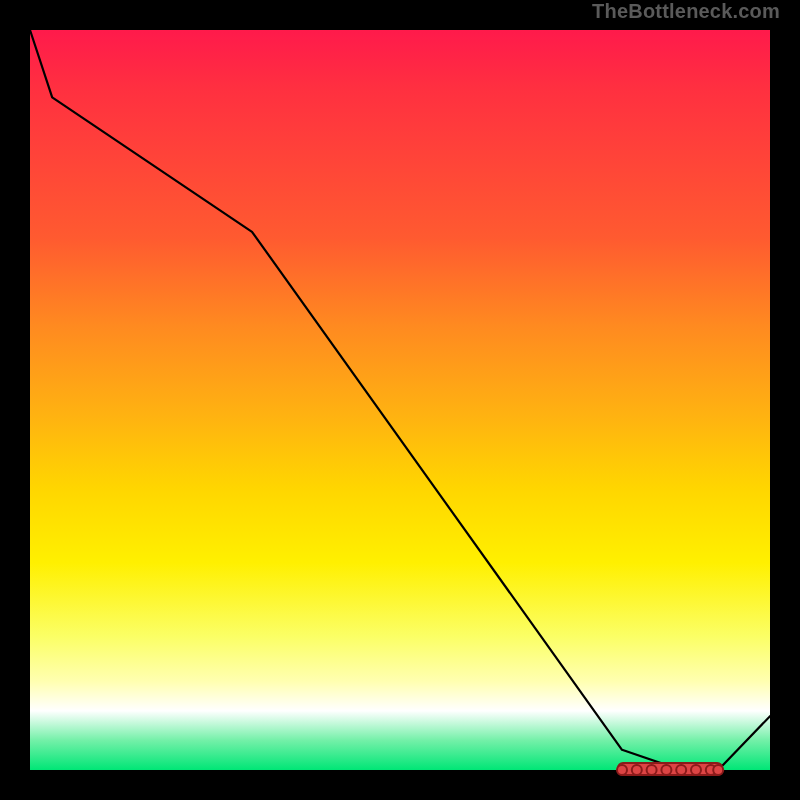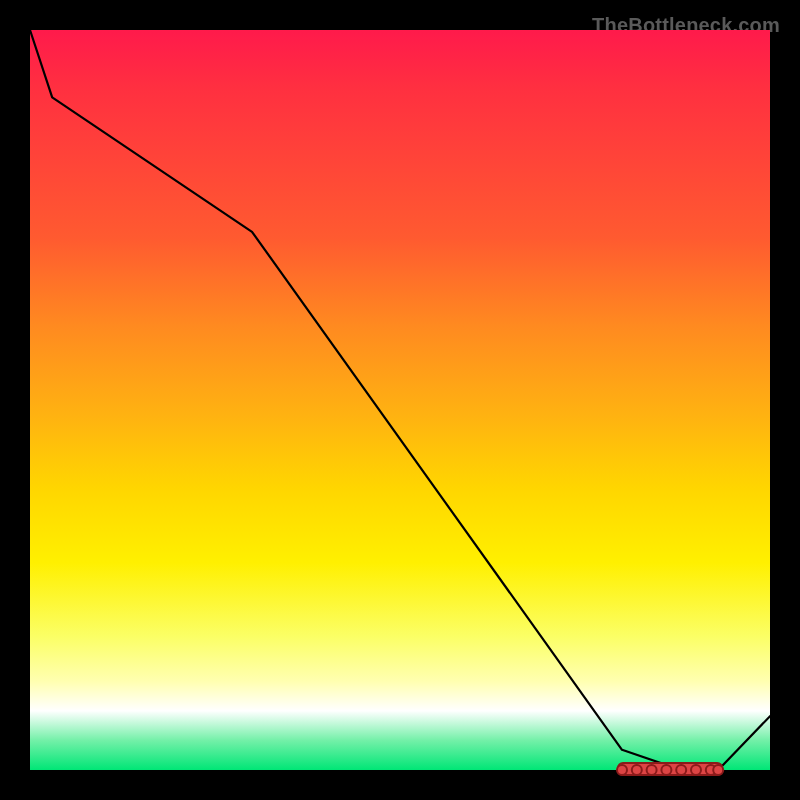--- a/index.html
+++ b/index.html
@@ -12,21 +12,21 @@
     overflow: hidden;
   }
   .frame {
     position: relative;
     width: 800px;
     height: 800px;
     background: #000;
   }
   .attribution {
     position: absolute;
-    top: 14px;
+    top: 0;
     right: 20px;
     color: #5a5a5a;
     font-size: 20px;
     font-weight: 600;
     letter-spacing: 0.2px;
   }
   .plot {
     position: absolute;
     left: 30px;
     top: 30px;

